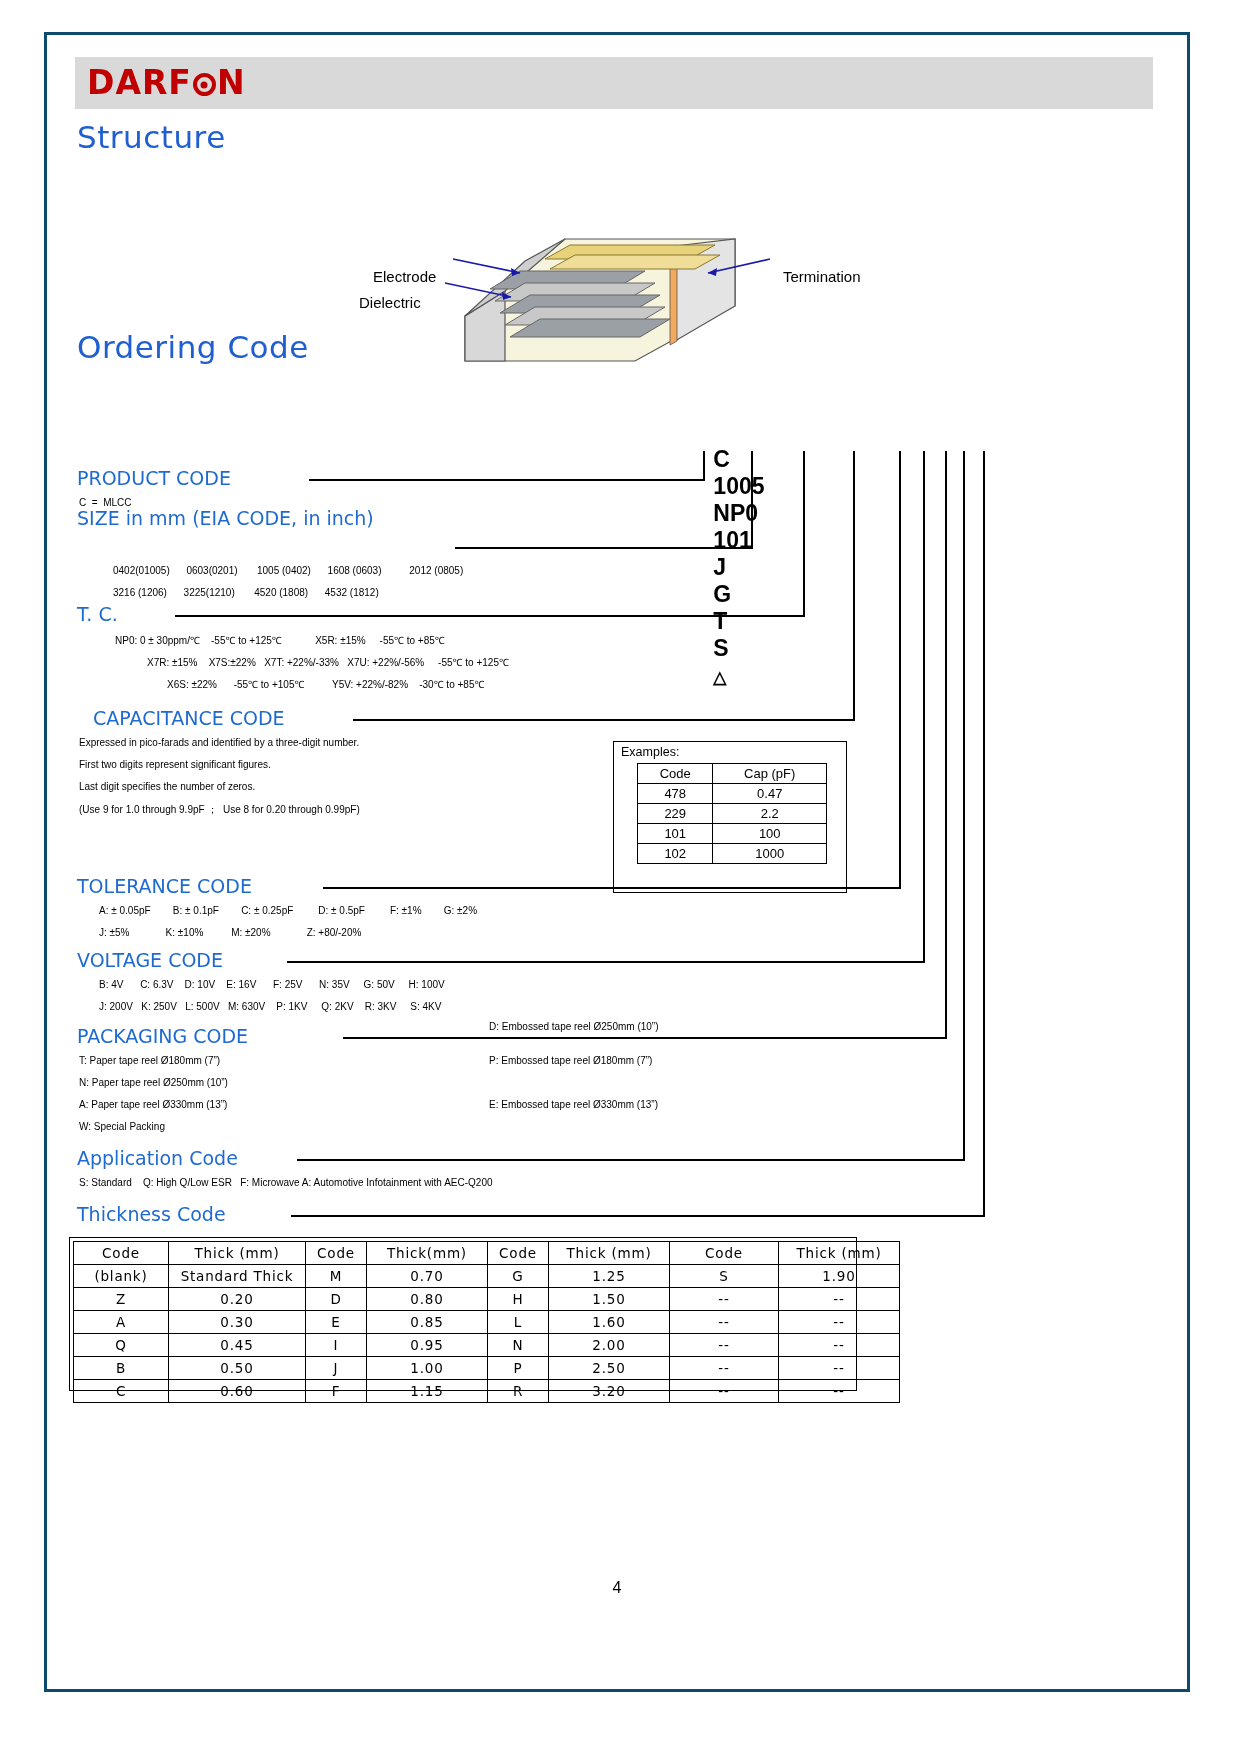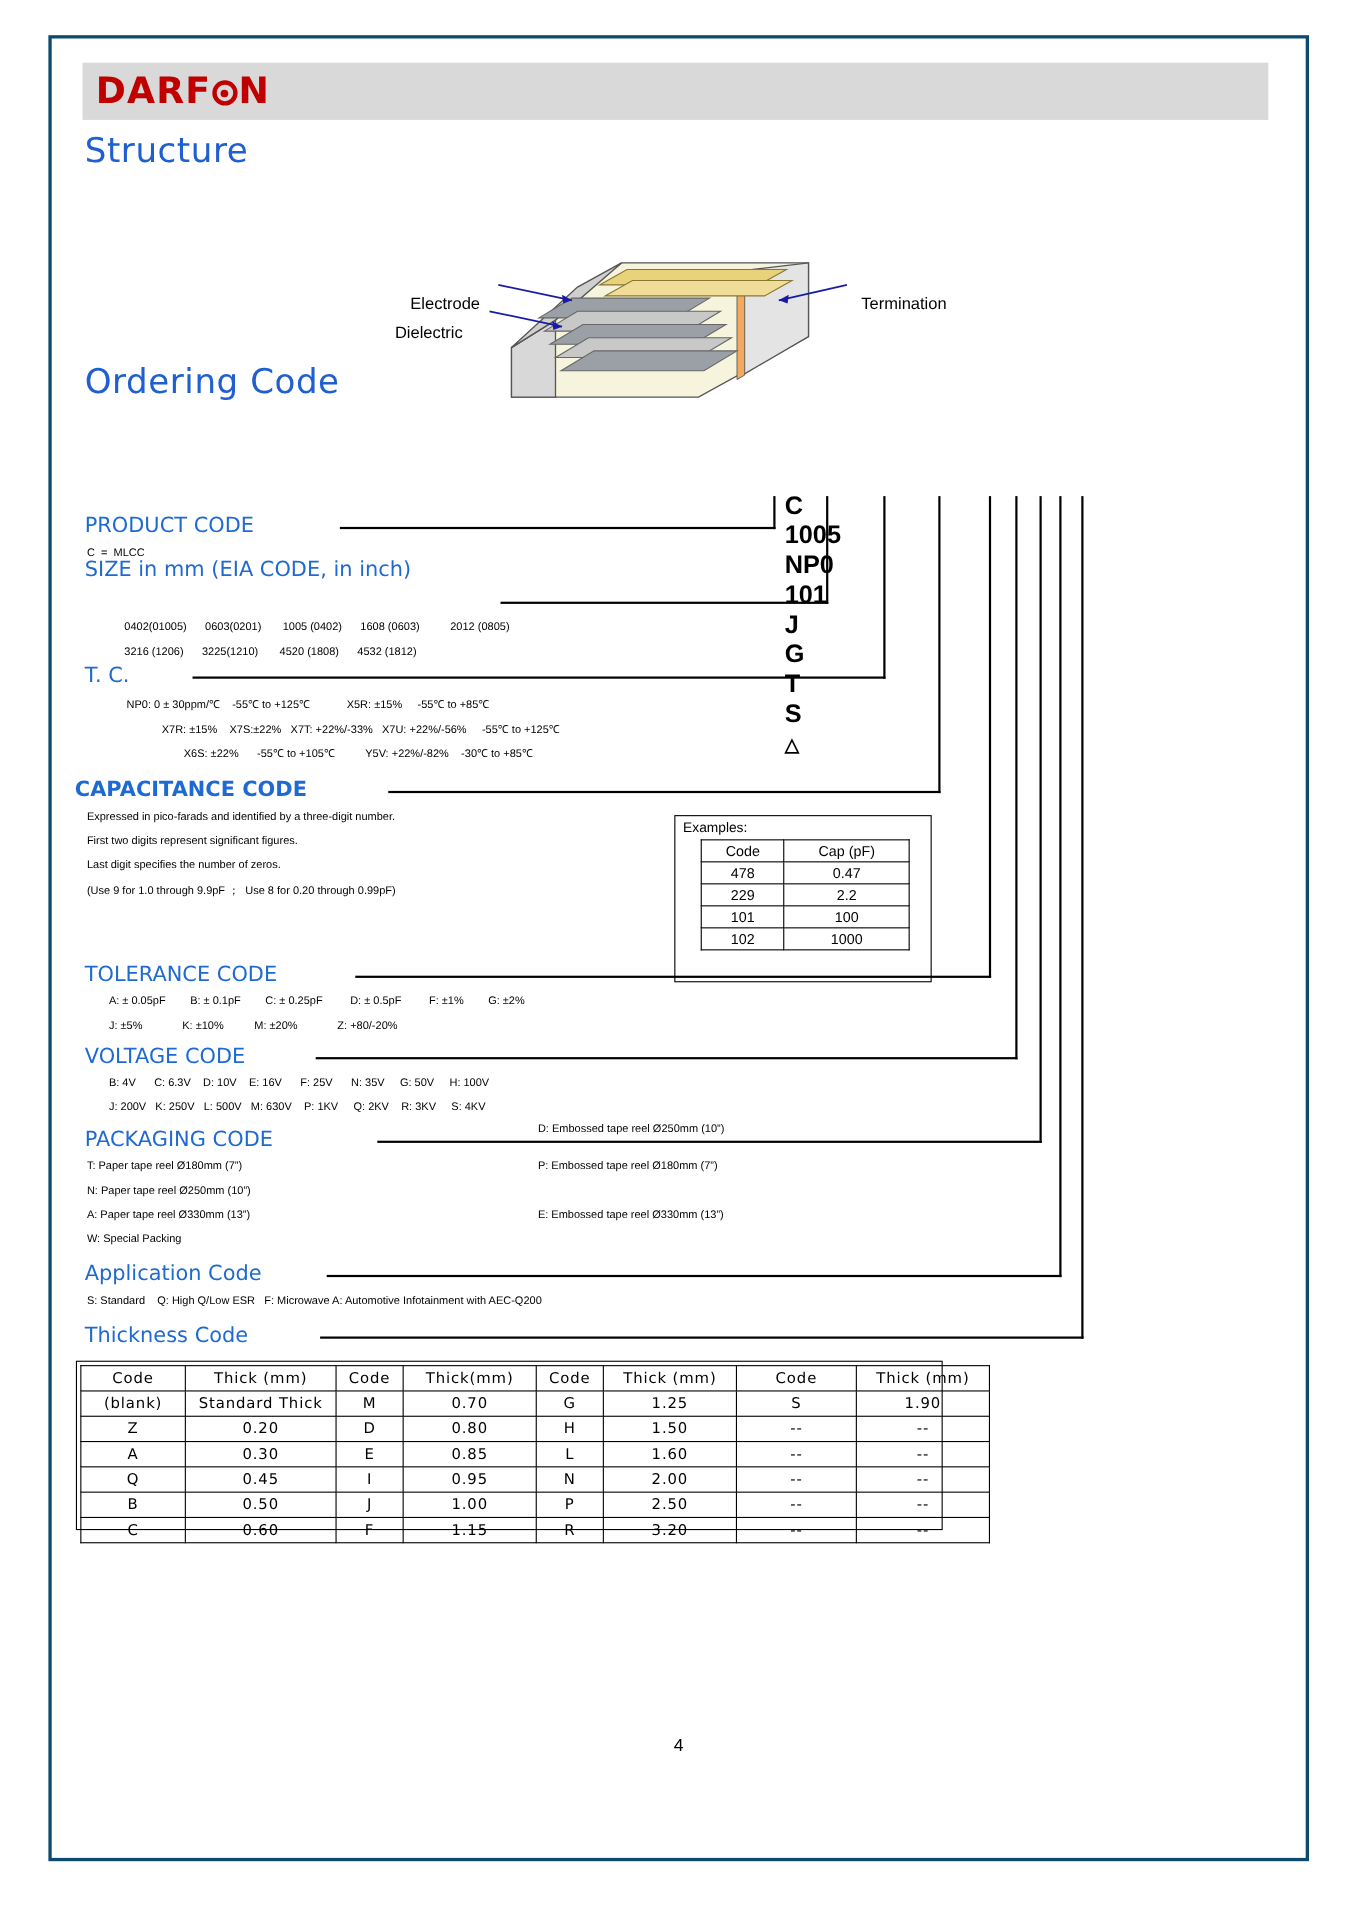--- a/index.html
+++ b/index.html
@@ -257,21 +257,21 @@
     <div class="txt" style="left:48px; top:514px;">0402(01005)      0603(0201)       1005 (0402)      1608 (0603)          2012 (0805)</div>
     <div class="txt" style="left:48px; top:536px;">3216 (1206)      3225(1210)       4520 (1808)      4532 (1812)</div>
 
     <div class="sub-title" style="left:12px; top:552px;">T. C.</div>
     <div class="hline" style="left:110px; top:564px; width:630px;"></div>
     <div class="vline" style="left:738px; top:400px; height:166px;"></div>
     <div class="txt" style="left:50px; top:582px;">NP0: 0 ± 30ppm/℃    -55℃ to +125℃            X5R: ±15%     -55℃ to +85℃</div>
     <div class="txt" style="left:50px; top:604px;margin-left:32px;">X7R: ±15%    X7S:±22%   X7T: +22%/-33%   X7U: +22%/-56%     -55℃ to +125℃</div>
     <div class="txt" style="left:64px; top:626px;margin-left:38px;">X6S: ±22%      -55℃ to +105℃          Y5V: +22%/-82%    -30℃ to +85℃</div>
 
-    <div class="sub-title" style="left:3px; top:656px;font-weight:bold;">CAPACITANCE CODE</div>
+    <div class="sub-title" style="left:28px; top:656px;">CAPACITANCE CODE</div>
     <div class="hline" style="left:288px; top:668px; width:502px;"></div>
     <div class="vline" style="left:788px; top:400px; height:270px;"></div>
     <div class="txt" style="left:14px; top:686px;">Expressed in pico-farads and identified by a three-digit number.</div>
     <div class="txt" style="left:14px; top:708px;">First two digits represent significant figures.</div>
     <div class="txt" style="left:14px; top:730px;">Last digit specifies the number of zeros.</div>
     <div class="txt" style="left:14px; top:752px;">(Use 9 for 1.0 through 9.9pF ；  Use 8 for 0.20 through 0.99pF)</div>
 
     <div class="examples-box"></div>
     <div class="examples-label">Examples:</div>
     <table class="ex">

